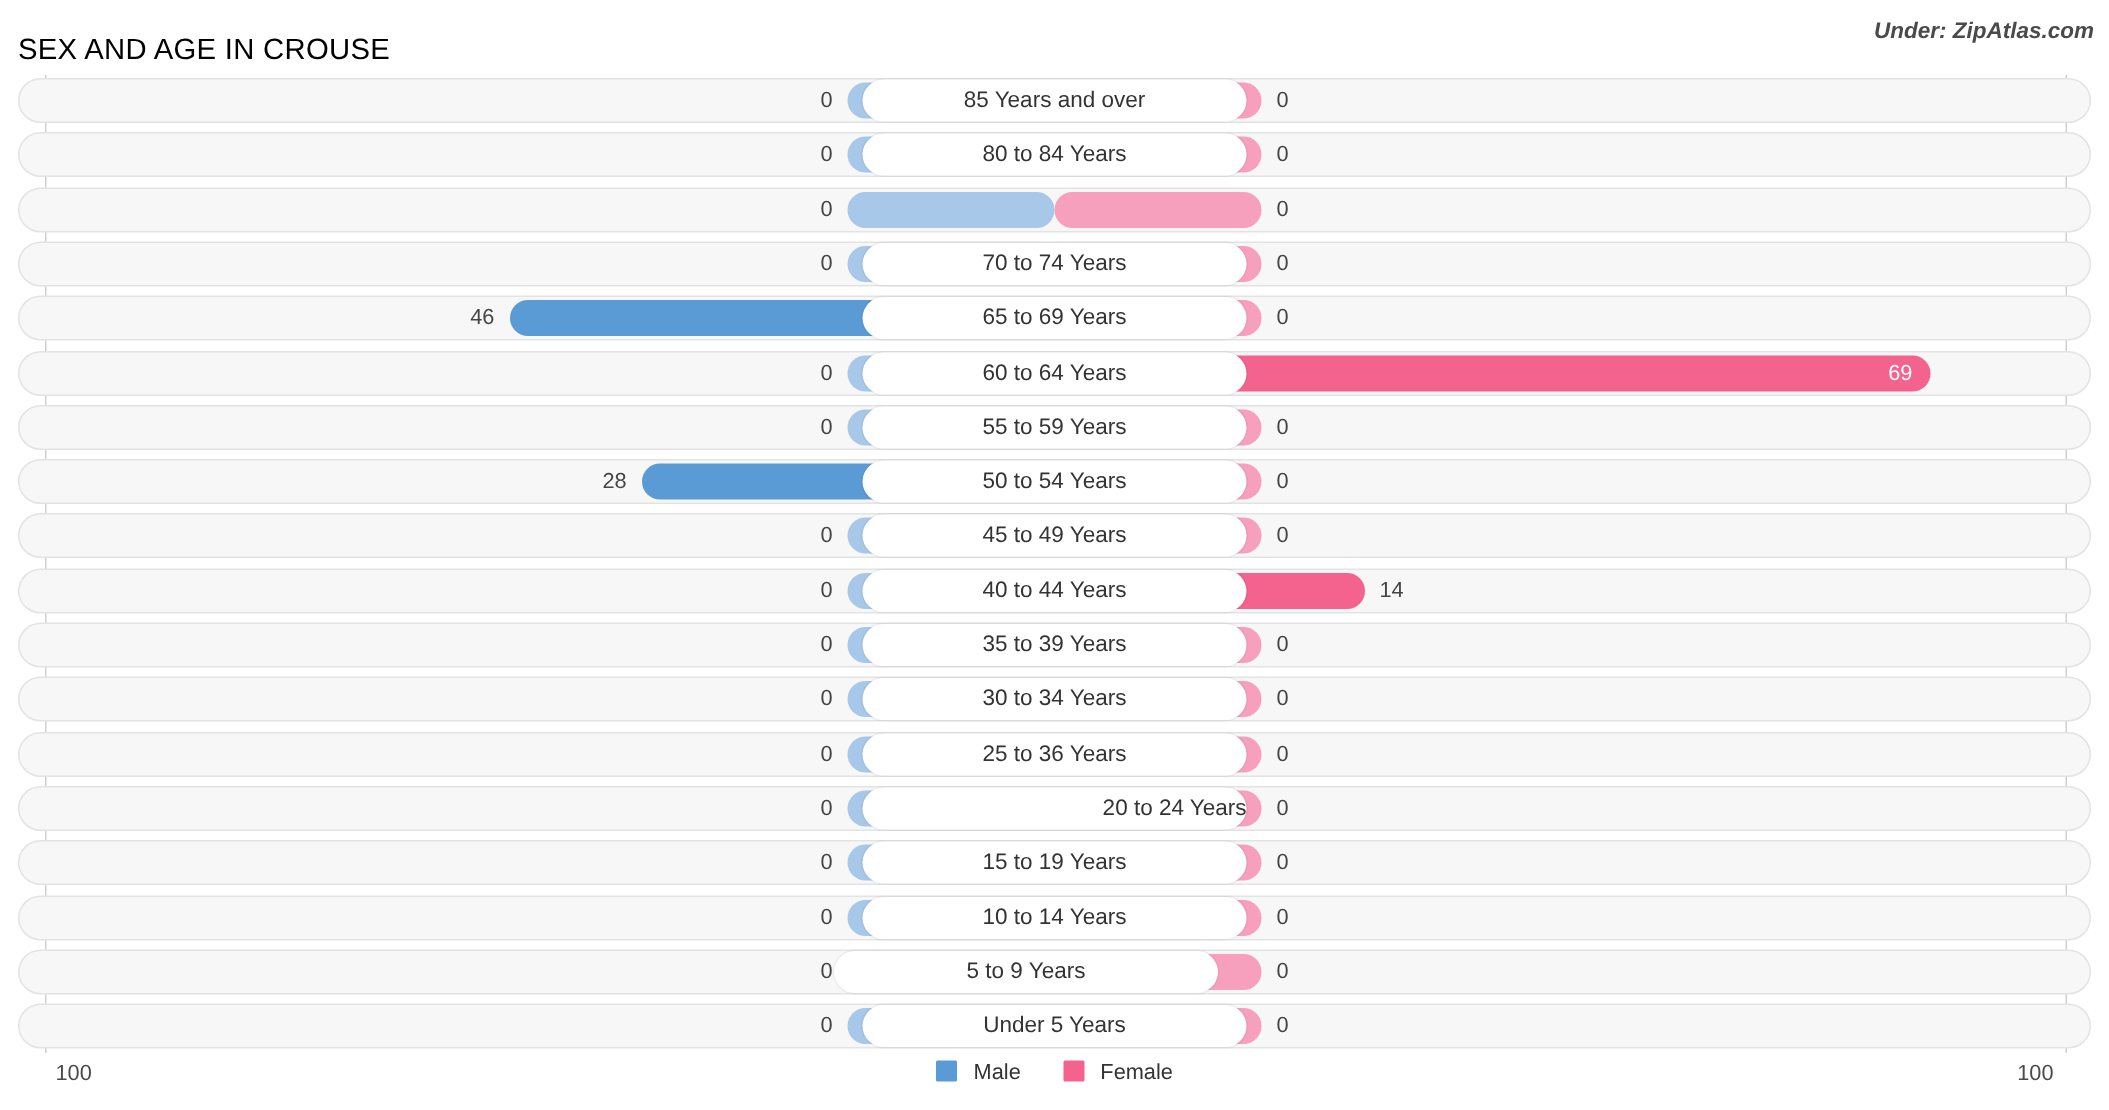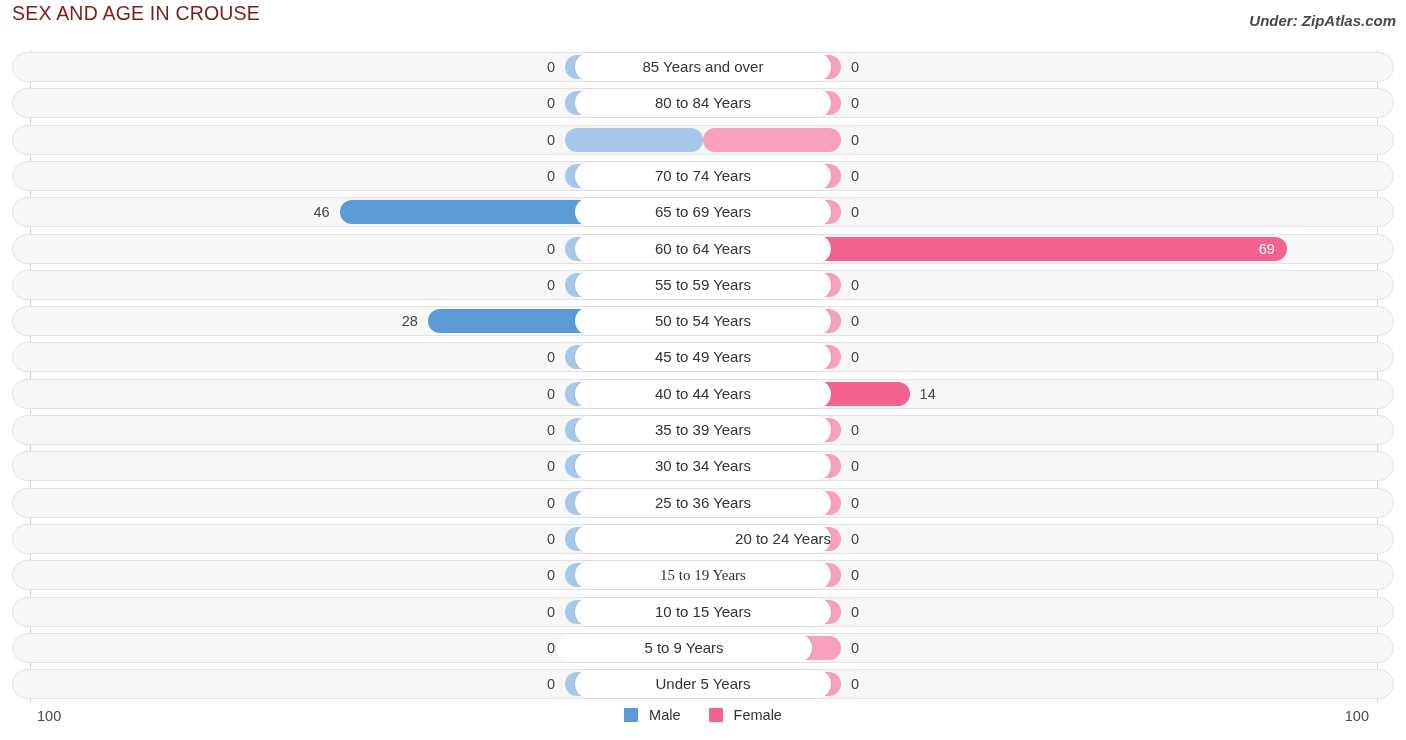--- a/index.html
+++ b/index.html
@@ -19,24 +19,24 @@
   
   .header {
     position: absolute;
     top: 0; left: 0;
     width: 1406px;
     height: 46px;
   }
   .chart-title {
     position: absolute;
     left: 12px;
-    top: 2px;
+    top: 22px;
     font-size: 19.5px;
     letter-spacing: 0.2px;
-    color: #7f1d1d;
+    color: #000000;
     white-space: nowrap;
   }
   .source-note {
     position: absolute;
     right: 10px;
     top: 12px;
     font-size: 15px;
     font-style: italic;
     font-weight: bold;
     color: #4a4a4a;
@@ -286,29 +286,29 @@
       <div class="val left" style="left: 503px; width: 52px;">0</div>
       <div class="val right" style="left: 851px; width: 52px;">0</div>
       <div class="cat-pill" style="left: 575px; width: 256px; text-align: right;">20 to 24 Years</div>
     </div>
     <div class="row" style="top: 510px;"></div>
     <div class="bar-layer" style="top: 510px;">
       <div class="bar male" style="left: 565px; width: 138px;"></div>
       <div class="bar female" style="left: 703px; width: 138px;"></div>
       <div class="val left" style="left: 503px; width: 52px;">0</div>
       <div class="val right" style="left: 851px; width: 52px;">0</div>
-      <div class="cat-pill" style="left: 575px; width: 256px; font-family: Liberation Serif, serif;">15 to 19 Years</div>
+      <div class="cat-pill" style="left: 575px; width: 256px;">15 to 19 Years</div>
     </div>
     <div class="row" style="top: 547px;"></div>
     <div class="bar-layer" style="top: 547px;">
       <div class="bar male" style="left: 565px; width: 138px;"></div>
       <div class="bar female" style="left: 703px; width: 138px;"></div>
       <div class="val left" style="left: 503px; width: 52px;">0</div>
       <div class="val right" style="left: 851px; width: 52px;">0</div>
-      <div class="cat-pill" style="left: 575px; width: 256px;">10 to 15 Years</div>
+      <div class="cat-pill" style="left: 575px; width: 256px;">10 to 14 Years</div>
     </div>
     <div class="row" style="top: 583px;"></div>
     <div class="bar-layer" style="top: 583px;">
       <div class="bar male" style="left: 565px; width: 138px;"></div>
       <div class="bar female" style="left: 703px; width: 138px;"></div>
       <div class="val left" style="left: 503px; width: 52px;">0</div>
       <div class="val right" style="left: 851px; width: 52px;">0</div>
       <div class="cat-pill" style="left: 556px; width: 256px;">5 to 9 Years</div>
     </div>
     <div class="row" style="top: 619px;"></div>

